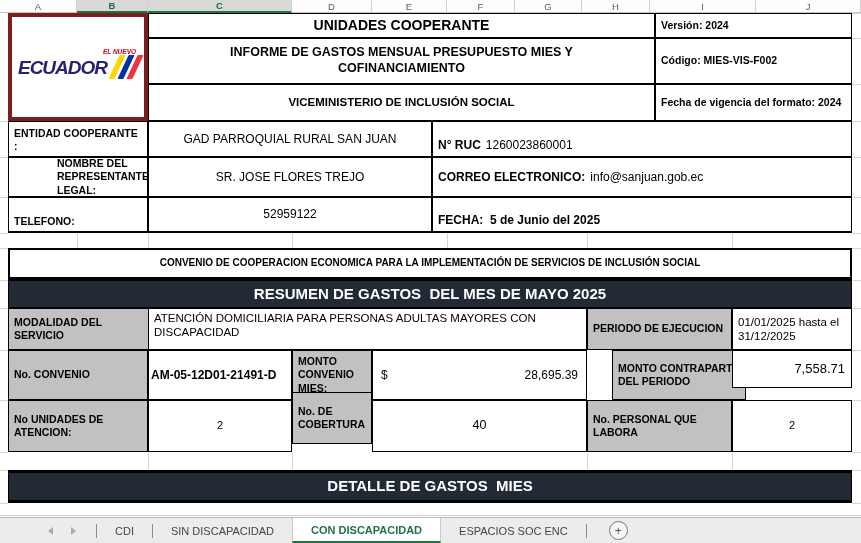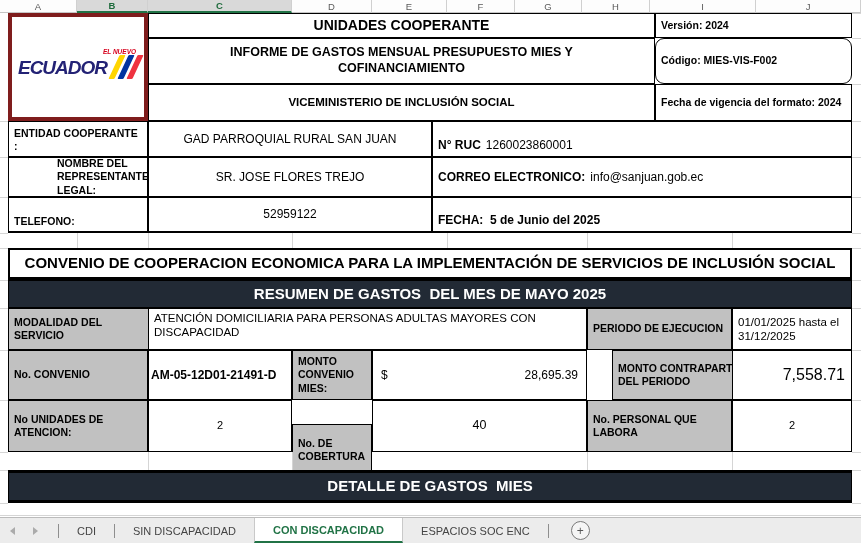--- a/index.html
+++ b/index.html
@@ -31,21 +31,21 @@
              font-size:19px;letter-spacing:-1px;line-height:1;}
   .logo-top{position:absolute;top:-7px;right:2px;font-style:italic;font-weight:bold;
             color:#D6001C;font-size:6.5px;letter-spacing:0px;}
   .stripes{display:flex;margin-left:4px;}
   .stripe{width:6px;height:24px;margin-left:3px;transform:skewX(-25deg);border-radius:1px;}
   .s-y{background:#FFD500;}
   .s-b{background:#0033A0;}
   .s-r{background:#EF3340;}
   
   #tabbar{position:absolute;left:0;top:517px;width:861px;height:26px;background:#ECECEC;
-          border-top:1px solid #BBBBBB;display:flex;align-items:stretch;box-sizing:border-box;}
+          border-top:1px solid #BBBBBB;display:flex;align-items:stretch;box-sizing:border-box;padding-left:38px;}
   .navarrows{display:flex;align-items:center;padding-left:10px;width:58px;box-sizing:border-box;}
   .tri{width:0;height:0;border-top:4px solid transparent;border-bottom:4px solid transparent;}
   .tri.left{border-right:5px solid #ABABAB;margin-right:18px;}
   .tri.right{border-left:5px solid #ABABAB;}
   .tabsep{width:1px;height:14px;background:#8E8E8E;align-self:center;}
   .sheettab{display:flex;align-items:center;padding:0 18px;font-size:11px;color:#444;
             box-sizing:border-box;cursor:default;}
   .sheettab.active{background:#FFFFFF;color:#217346;font-weight:bold;
                    border-bottom:2px solid #217346;border-left:1px solid #c9c9c9;border-right:1px solid #c9c9c9;}
   .addbtn{width:17px;height:17px;border:1px solid #7a7a7a;border-radius:50%;align-self:center;
@@ -80,21 +80,21 @@
       </div>
     </div>
   </div>
 
   <div class="cell center bold" style="left:148px;top:13px;width:507px;height:25px;font-size:14px;">UNIDADES COOPERANTE</div>
   <div class="cell center bold" style="left:148px;top:38px;width:507px;height:46px;font-size:12.5px;">
     <span style="max-width:450px;">INFORME DE GASTOS MENSUAL PRESUPUESTO MIES Y COFINANCIAMIENTO</span>
   </div>
   <div class="cell center bold" style="left:148px;top:84px;width:507px;height:37px;font-size:11.5px;">VICEMINISTERIO DE INCLUSIÓN SOCIAL</div>
   <div class="cell leftpad bold" style="left:655px;top:13px;width:197px;height:25px;">Versión: 2024</div>
-  <div class="cell leftpad bold" style="left:655px;top:38px;width:197px;height:46px;border-radius:9px;">Código: MIES-VIS-F002</div>
+  <div class="cell leftpad bold" style="left:655px;top:38px;width:197px;height:46px;">Código: MIES-VIS-F002</div>
   <div class="cell leftpad bold" style="left:655px;top:84px;width:197px;height:37px;">Fecha de vigencia del formato: 2024</div>
 
   <div class="cell leftpad bold" style="left:8px;top:121px;width:140px;height:36px;align-items:flex-end;padding-bottom:3px;">ENTIDAD COOPERANTE :</div>
   <div class="cell center" style="left:148px;top:121px;width:284px;height:36px;font-size:12px;">GAD PARROQUIAL RURAL SAN JUAN</div>
   <div class="cell leftpad" style="left:432px;top:121px;width:420px;height:36px;align-items:flex-end;padding-bottom:3px;font-size:12px;">
     <span class="bold">N° RUC</span>
     <span style="margin-left:5px;">1260023860001</span>
   </div>
 
   <div class="cell leftpad bold" style="left:8px;top:157px;width:140px;height:40px;padding-left:48px;">NOMBRE DEL REPRESENTANTE LEGAL:</div>
@@ -111,44 +111,44 @@
     <span> 5 de Junio del 2025</span>
   </div>
 
   <div class="vgrid" style="left:77px;top:233px;height:15px;"></div>
   <div class="vgrid" style="left:148px;top:233px;height:15px;"></div>
   <div class="vgrid" style="left:292px;top:233px;height:15px;"></div>
   <div class="vgrid" style="left:447px;top:233px;height:15px;"></div>
   <div class="vgrid" style="left:587px;top:233px;height:15px;"></div>
   <div class="vgrid" style="left:732px;top:233px;height:15px;"></div>
 
-  <div class="cell center bold" style="left:8px;top:248px;width:844px;height:32px;font-size:15px;border:2px solid #000;border-bottom-width:3px;">CONVENIO DE COOPERACION ECONOMICA PARA LA IMPLEMENTACIÓN DE SERVICIOS DE INCLUSIÓN SOCIAL</div>
+  <div class="cell center bold" style="left:8px;top:248px;width:844px;height:32px;font-size:10px;border:2px solid #000;border-bottom-width:3px;">CONVENIO DE COOPERACION ECONOMICA PARA LA IMPLEMENTACIÓN DE SERVICIOS DE INCLUSIÓN SOCIAL</div>
 
   <div class="cell banner" style="left:8px;top:280px;width:844px;height:28px;border:1px solid #000;">RESUMEN DE GASTOS  DEL MES DE MAYO 2025</div>
 
   <div class="cell gray leftpad" style="left:8px;top:308px;width:144px;height:42px;">MODALIDAD DEL SERVICIO</div>
   <div class="cell leftpad" style="left:148px;top:308px;width:439px;height:42px;font-size:11.5px;align-items:flex-start;padding-top:2px;">
     <span style="max-width:410px;">ATENCIÓN DOMICILIARIA PARA PERSONAS ADULTAS MAYORES CON DISCAPACIDAD</span>
   </div>
   <div class="cell gray leftpad" style="left:587px;top:308px;width:145px;height:42px;">PERIODO DE EJECUCION</div>
   <div class="cell leftpad" style="left:732px;top:308px;width:120px;height:42px;font-size:11.5px;">01/01/2025 hasta el 31/12/2025</div>
 
   <div class="cell gray leftpad" style="left:8px;top:350px;width:140px;height:50px;">No. CONVENIO</div>
   <div class="cell leftpad bold" style="left:148px;top:350px;width:144px;height:50px;font-size:12px;padding:0 2px;">AM-05-12D01-21491-D</div>
   <div class="cell gray leftpad" style="left:292px;top:350px;width:80px;height:50px;">MONTO CONVENIO MIES:</div>
   <div class="cell" style="left:372px;top:350px;width:215px;height:50px;font-size:12px;justify-content:space-between;padding:0 8px;">
     <span>$</span>
     <span>28,695.39</span>
   </div>
   <div class="cell gray leftpad" style="left:612px;top:350px;width:134px;height:50px;">MONTO CONTRAPARTE DEL PERIODO</div>
-  <div class="cell rightpad" style="left:732px;top:350px;width:120px;height:50px;font-size:16px;padding-left:39px;">7,558.71</div>
+  <div class="cell rightpad" style="left:732px;top:350px;width:120px;height:38px;font-size:13px;padding-left:39px;">7,558.71</div>
 
   <div class="cell gray leftpad" style="left:8px;top:400px;width:140px;height:52px;">No UNIDADES DE ATENCION:</div>
   <div class="cell center" style="left:148px;top:400px;width:144px;height:52px;font-size:11px;">2</div>
-  <div class="cell gray leftpad" style="left:292px;top:424px;width:80px;height:52px;">No. DE COBERTURA</div>
+  <div class="cell gray leftpad" style="left:292px;top:392px;width:80px;height:52px;">No. DE COBERTURA</div>
   <div class="cell center" style="left:372px;top:400px;width:215px;height:52px;font-size:12.5px;">40</div>
   <div class="cell gray leftpad" style="left:587px;top:400px;width:145px;height:52px;">No. PERSONAL QUE LABORA</div>
   <div class="cell center" style="left:732px;top:400px;width:120px;height:52px;font-size:11px;">2</div>
 
   <div class="vgrid" style="left:148px;top:452px;height:18px;"></div>
   <div class="vgrid" style="left:292px;top:452px;height:18px;"></div>
   <div class="vgrid" style="left:587px;top:452px;height:18px;"></div>
   <div class="vgrid" style="left:732px;top:452px;height:18px;"></div>
 
   <div class="cell banner" style="left:8px;top:470px;width:844px;height:33px;border:1px solid #000;border-top:3px solid #000;border-bottom:3px solid #000;">DETALLE DE GASTOS  MIES</div>

